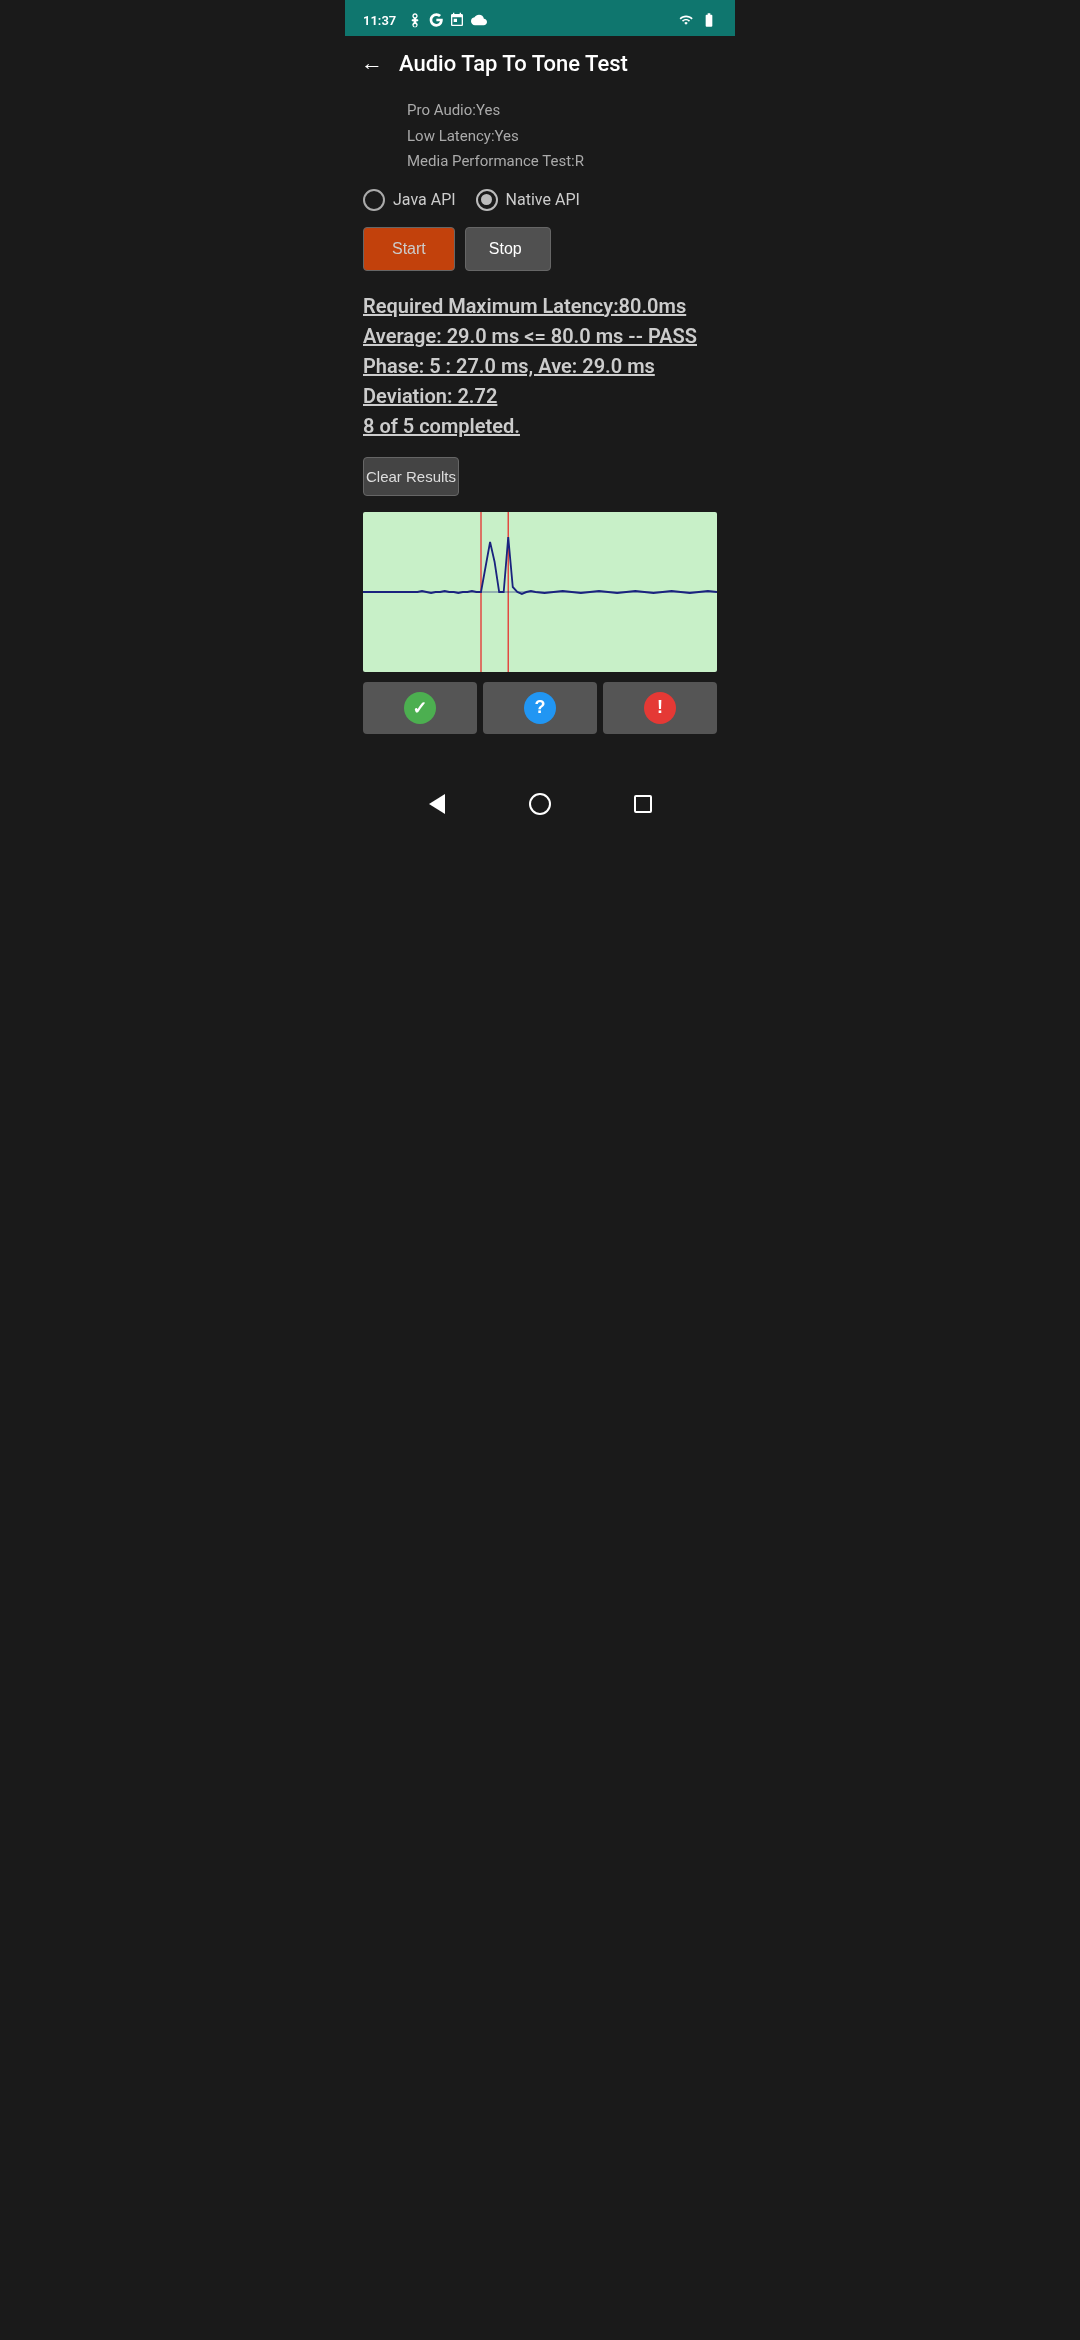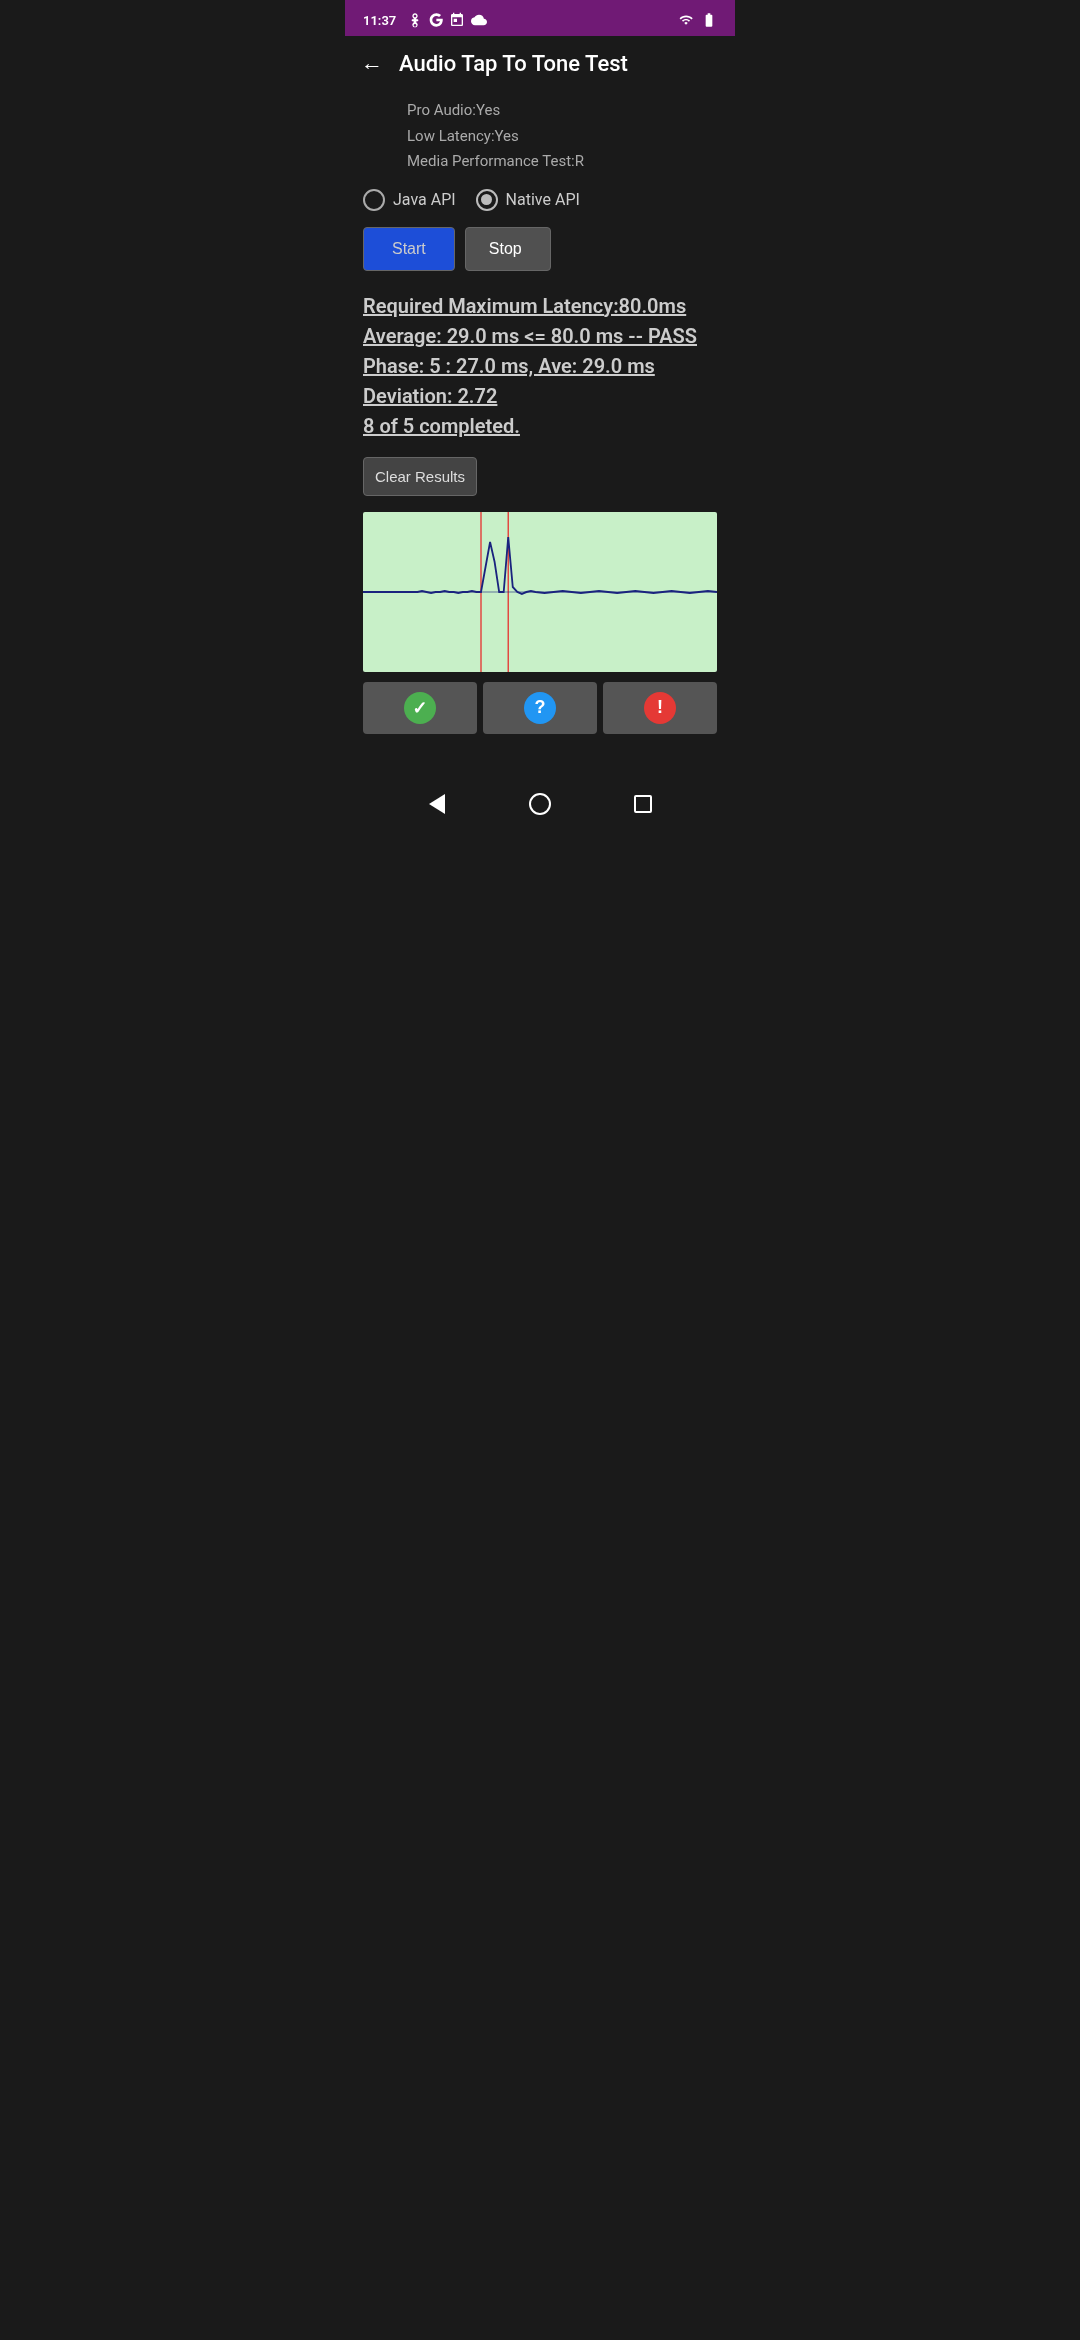--- a/index.html
+++ b/index.html
@@ -12,21 +12,21 @@
       width: 390px;
       min-height: 844px;
       margin: 0 auto;
       display: flex;
       flex-direction: column;
       overflow-x: hidden;
     }
 
     
     .status-bar {
-      background: #701a75;
+      background: #0f766e;
       display: flex;
       justify-content: space-between;
       align-items: center;
       padding: 10px 18px 6px 18px;
       height: 36px;
     }
     .status-time {
       font-size: 13px;
       font-weight: 600;
       color: #fff;
@@ -115,21 +115,21 @@
     
     .btn-row {
       display: flex;
       gap: 10px;
       margin-bottom: 20px;
     }
     .btn {
       padding: 12px 28px;
       border-radius: 4px;
       border: 1px solid #666;
-      background: #1d4ed8;
+      background: #c2410c;
       color: #cccccc;
       font-size: 16px;
       cursor: pointer;
       font-weight: 500;
     }
     .btn.active {
       background: #505050;
       color: #ffffff;
       padding-left: 23px;
     }
@@ -145,21 +145,21 @@
       line-height: 1.5;
       text-decoration: underline;
     }
 
     
     .clear-btn {
       background: #444444;
       color: #dddddd;
       border: 1px solid #666;
       border-radius: 4px;
-      padding: 10px 11px;
+      padding: 10px 2px;
       font-size: 15px;
       cursor: pointer;
       margin-bottom: 16px;
       display: inline-block;
     }
 
     
     .waveform-container {
       background: #c8f0c8;
       border-radius: 2px;

